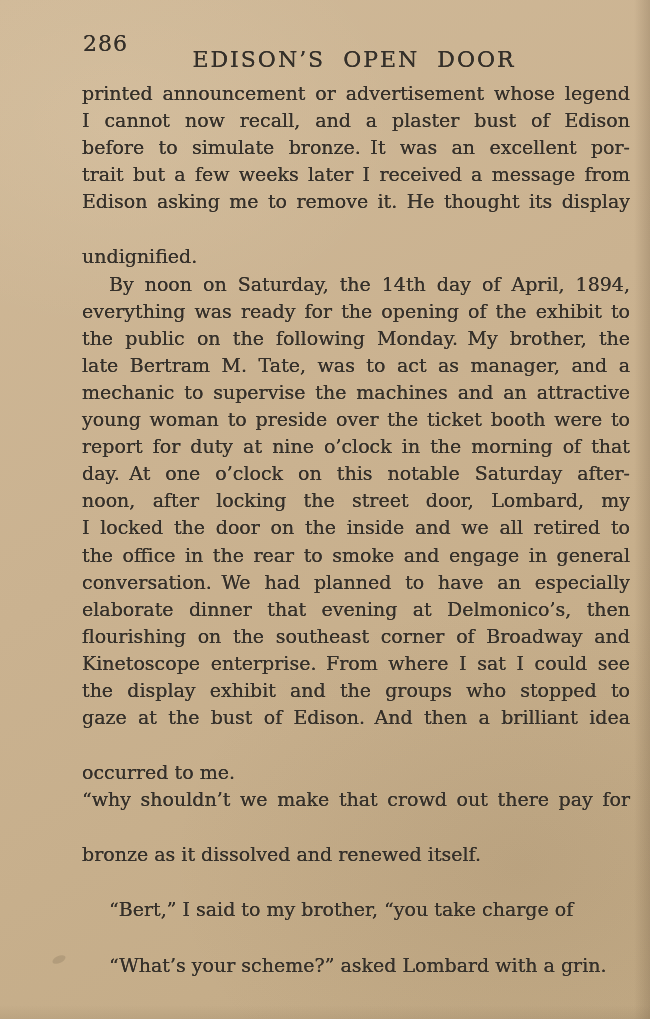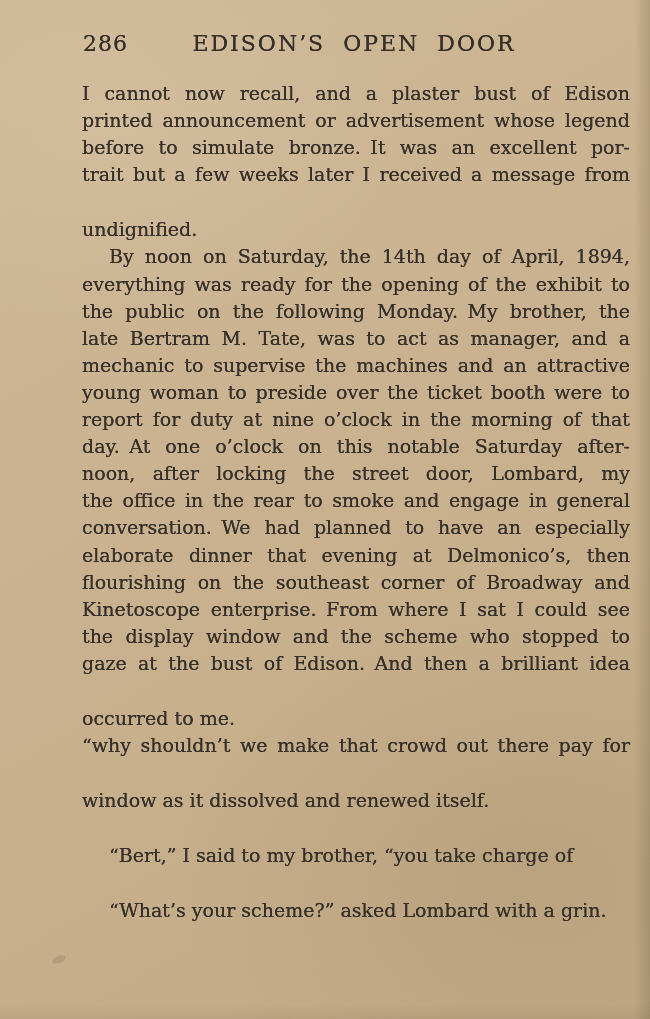--- a/index.html
+++ b/index.html
@@ -45,21 +45,21 @@
     left: 83px;
     top: 0;
     font-size: 22px;
     letter-spacing: 1px;
     text-shadow: 0 0 0.5px currentColor;
     text-align: center;
   }
   .running-title {
     position: absolute;
     left: 354px;
-    top: 0;
+    top: 16px;
     transform: translateX(-50%);
     font-size: 22px;
     letter-spacing: 2px;
     word-spacing: 9px;
     white-space: nowrap;
     text-shadow: 0 0 0.6px currentColor;
   }
   .text-block {
     position: absolute;
     left: 82px;
@@ -92,44 +92,46 @@
 </head>
 <body>
 
 <div class="page">
   <div class="header">
     <span class="page-number">286</span>
     <span class="running-title">EDISON’S OPEN DOOR</span>
   </div>
 
   <div class="text-block">
+      <div class="line">printed announcement or advertisement whose legend</div>
       <div class="line">I cannot now recall, and a plaster bust of Edison</div>
-      <div class="line">printed announcement or advertisement whose legend</div>
       <div class="line">before to simulate bronze. It was an excellent por-</div>
       <div class="line">trait but a few weeks later I received a message from</div>
+      <div class="line">Edison asking me to remove it. He thought its display</div>
       <div class="line plast">undignified.</div>
       <div class="line pindent">By noon on Saturday, the 14th day of April, 1894,</div>
       <div class="line">everything was ready for the opening of the exhibit to</div>
       <div class="line">the public on the following Monday. My brother, the</div>
       <div class="line">late Bertram M. Tate, was to act as manager, and a</div>
       <div class="line">mechanic to supervise the machines and an attractive</div>
       <div class="line">young woman to preside over the ticket booth were to</div>
       <div class="line">report for duty at nine o’clock in the morning of that</div>
       <div class="line">day. At one o’clock on this notable Saturday after-</div>
       <div class="line">noon, after locking the street door, Lombard, my</div>
+      <div class="line">I locked the door on the inside and we all retired to</div>
       <div class="line">the office in the rear to smoke and engage in general</div>
       <div class="line">conversation. We had planned to have an especially</div>
       <div class="line">elaborate dinner that evening at Delmonico’s, then</div>
       <div class="line">flourishing on the southeast corner of Broadway and</div>
       <div class="line">Kinetoscope enterprise. From where I sat I could see</div>
-      <div class="line">the display window and the scheme who stopped to</div>
+      <div class="line">the display exhibit and the groups who stopped to</div>
       <div class="line">gaze at the bust of Edison. And then a brilliant idea</div>
       <div class="line plast">occurred to me.</div>
       <div class="line">“why shouldn’t we make that crowd out there pay for</div>
-      <div class="line plast">window as it dissolved and renewed itself.</div>
+      <div class="line plast">bronze as it dissolved and renewed itself.</div>
       <div class="line pindent plast">“Bert,” I said to my brother, “you take charge of</div>
       <div class="line pindent plast">“What’s your scheme?” asked Lombard with a grin.</div>
     </div>
 
   <div class="smudge"></div>
   <div class="edge-shade"></div>
   <div class="bottom-shade"></div>
 </div>
 
 </body></html>

